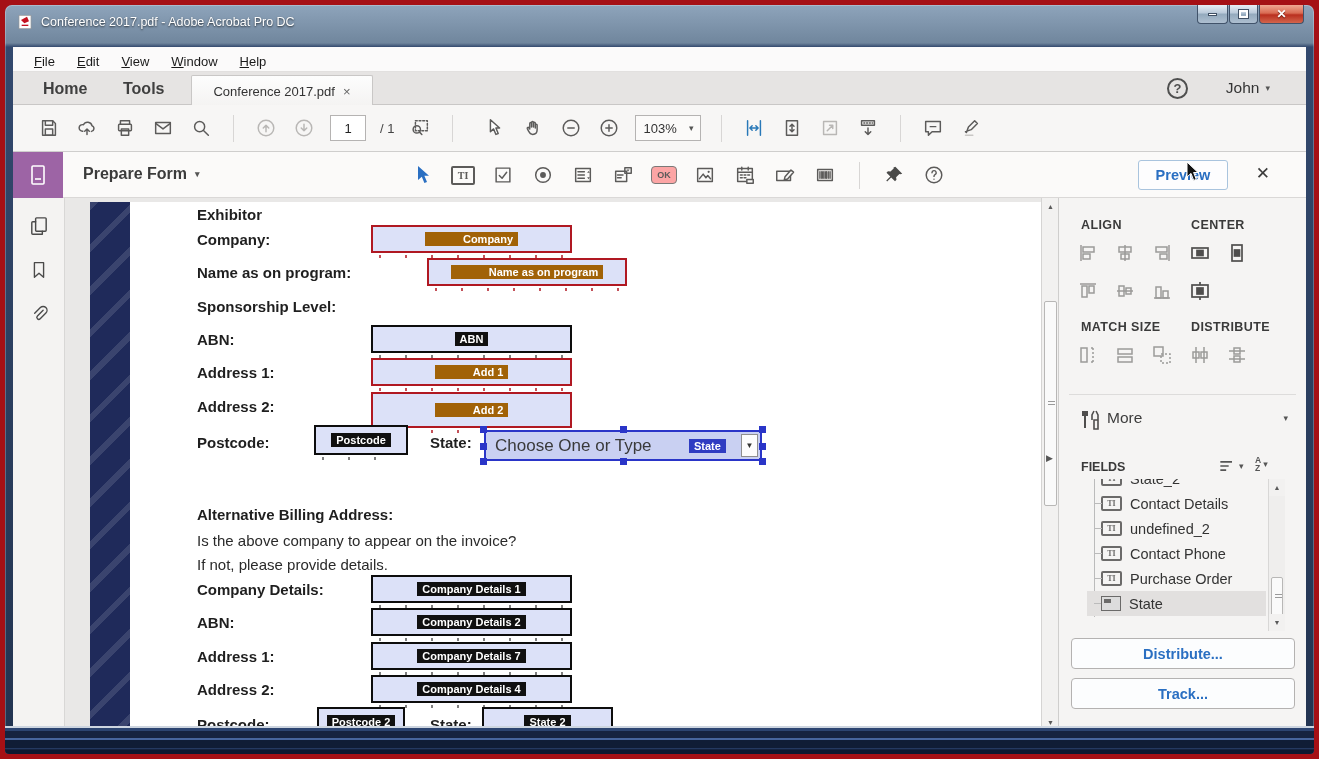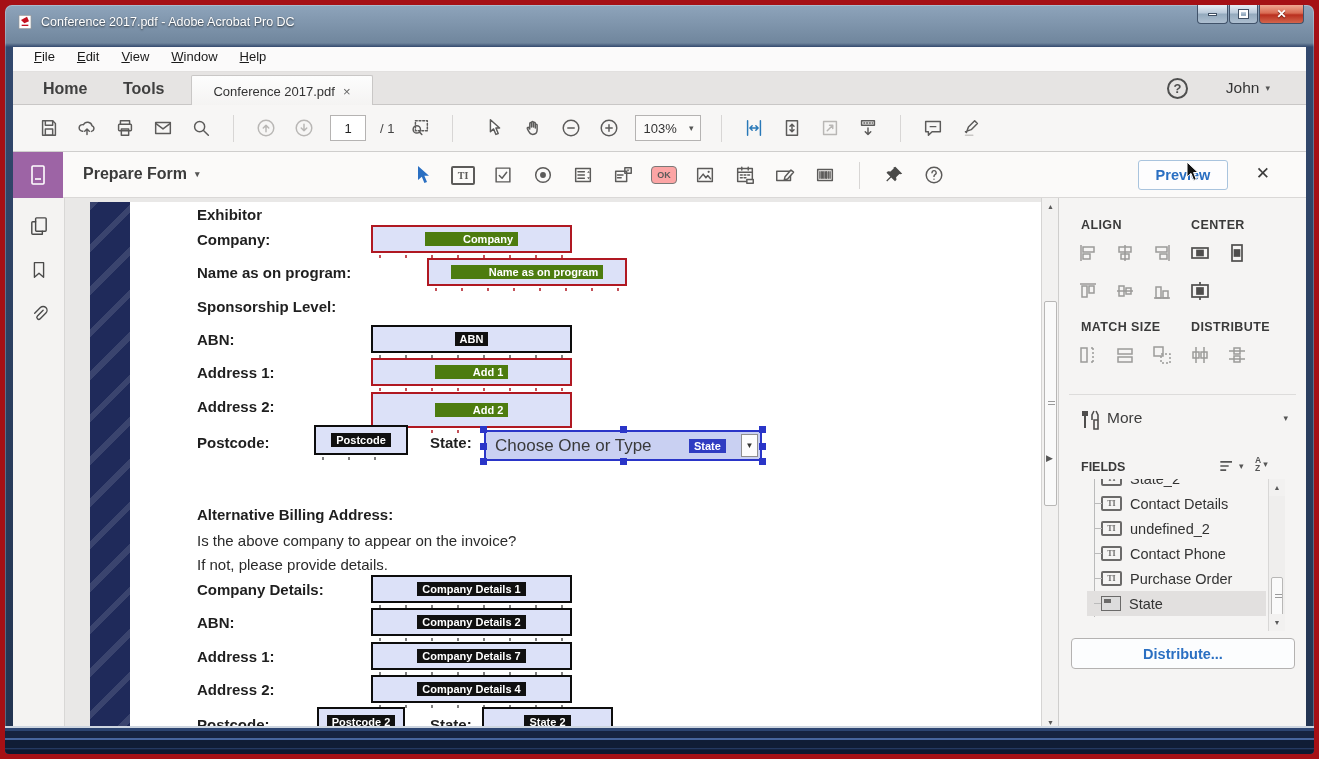--- a/index.html
+++ b/index.html
@@ -25,21 +25,21 @@
   .xglyph { color:#fff; font-size:12px; font-weight:bold; text-shadow:0 1px 1px #6b1408; }
 
   .bottomframe { position:absolute; left:0; bottom:0; right:0; height:28px; border-radius:0 0 4px 4px;
     background:linear-gradient(180deg,#cdd5e0 0,#cdd5e0 2px,#2c4470 2px,#2c4470 5px,#16233f 5px,#16233f 12px,#47659c 12px,#47659c 14px,#101d36 14px,#101d36 22px,#2c4470 22px,#0d1830 24px,#0d1830 28px); }
 
   
   .client { position:absolute; left:8px; top:42px; width:1293px; height:684px; background:#fff; overflow:hidden; }
 
   
   .menubar { position:absolute; left:0; top:0; right:0; height:25px; background:#fbfafa; border-bottom:1px solid #e2e0df;
-             display:flex; align-items:flex-start; padding-left:12px; gap:4px; }
+             display:flex; align-items:flex-end; padding-left:12px; gap:4px; }
   .menu-item { font-size:13px; color:#1a1a1a; padding:2px 9px; }
   .menu-item::first-letter { text-decoration:underline; }
 
   
   .tabbar { position:absolute; left:0; top:25px; right:0; height:33px; background:#e6e4e3; border-bottom:1px solid #c9c7c6; }
   .tab-plain { position:absolute; top:0; height:33px; display:flex; align-items:center; font-size:16px; color:#3f3f3f; font-weight:600; }
   .tab-home { left:30px; } .tab-tools { left:110px; }
   .tab-doc { position:absolute; left:178px; top:3px; width:182px; height:31px; background:linear-gradient(#fdfdfd,#f4f3f2);
              border:1px solid #c9c7c6; border-bottom:none; border-radius:2px 2px 0 0;
              display:flex; align-items:center; justify-content:center; gap:8px; font-size:13px; color:#333; }
@@ -91,21 +91,21 @@
                background-image:repeating-linear-gradient(135deg, rgba(255,255,255,.12) 0 6px, transparent 6px 30px); }
 
   .lbl { position:absolute; left:107px; font-size:15px; font-weight:700; color:#1f1f1f; white-space:nowrap; }
   .txt { position:absolute; left:107px; font-size:15px; color:#2a2a2a; white-space:nowrap; }
   .ffield { position:absolute; background:#dce1f8; display:flex; align-items:center; justify-content:center; }
   .f-red { border:2px solid #b01822; color:#b01822; }
   .f-black { border:2px solid #0d0d0d; color:#555; }
   .ffield::after { content:""; position:absolute; left:6px; right:6px; bottom:-7px; height:3px;
                    background:repeating-linear-gradient(90deg, currentColor 0 2px, transparent 2px 26px); opacity:.75; }
   .ftag { font-size:11px; font-weight:700; color:#fff; padding:1px 5px; white-space:nowrap; }
-  .tag-red { background:#4d7c0f;padding-left:38px; } .tag-black { background:#101010; } .tag-blue { background:#2f3cc2; }
+  .tag-red { background:#a16207;padding-left:38px; } .tag-black { background:#101010; } .tag-blue { background:#2f3cc2; }
 
   .state-dd { position:absolute; left:394px; top:228px; width:278px; height:31px; background:#c9d0f2; border:2px solid #2a35c8;
               display:flex; align-items:center; }
   .state-val { padding-left:9px; font-size:17px; color:#3a3a3a; white-space:nowrap; }
   .state-tag { position:absolute; left:203px; top:7px; }
   .dd-btn { position:absolute; right:2px; top:2px; bottom:2px; width:17px; background:#fcfcfc; border:1px solid #8f8f8f;
             display:flex; align-items:center; justify-content:center; font-size:8px; color:#333; }
   .hdl { position:absolute; width:7px; height:7px; background:#2a35c8; }
   .h-tl{left:-6px;top:-6px;} .h-tc{left:calc(50% - 3px);top:-6px;} .h-tr{right:-6px;top:-6px;}
   .h-ml{left:-6px;top:calc(50% - 3px);} .h-mr{right:-6px;top:calc(50% - 3px);}
@@ -707,20 +707,21 @@
             <div class="flist-sb">
               <span class="sb-btn" style="top:0; width:16px">▲</span>
               <span class="sb-thumb" style="top:98px; height:40px; width:12px">
                   <span class="grip"></span>
                 </span>
               <span class="sb-btn" style="bottom:0; top:auto; width:16px">▼</span>
             </div>
           </div>
 
           <div class="panel-btn btn-distribute">Distribute...</div>
+          <div class="panel-btn btn-track">Track...</div>
         </div>
 
       </div>
     </div>
 
     <div class="bottomframe"></div>
   </div>
 </div>
 
 </body></html>

